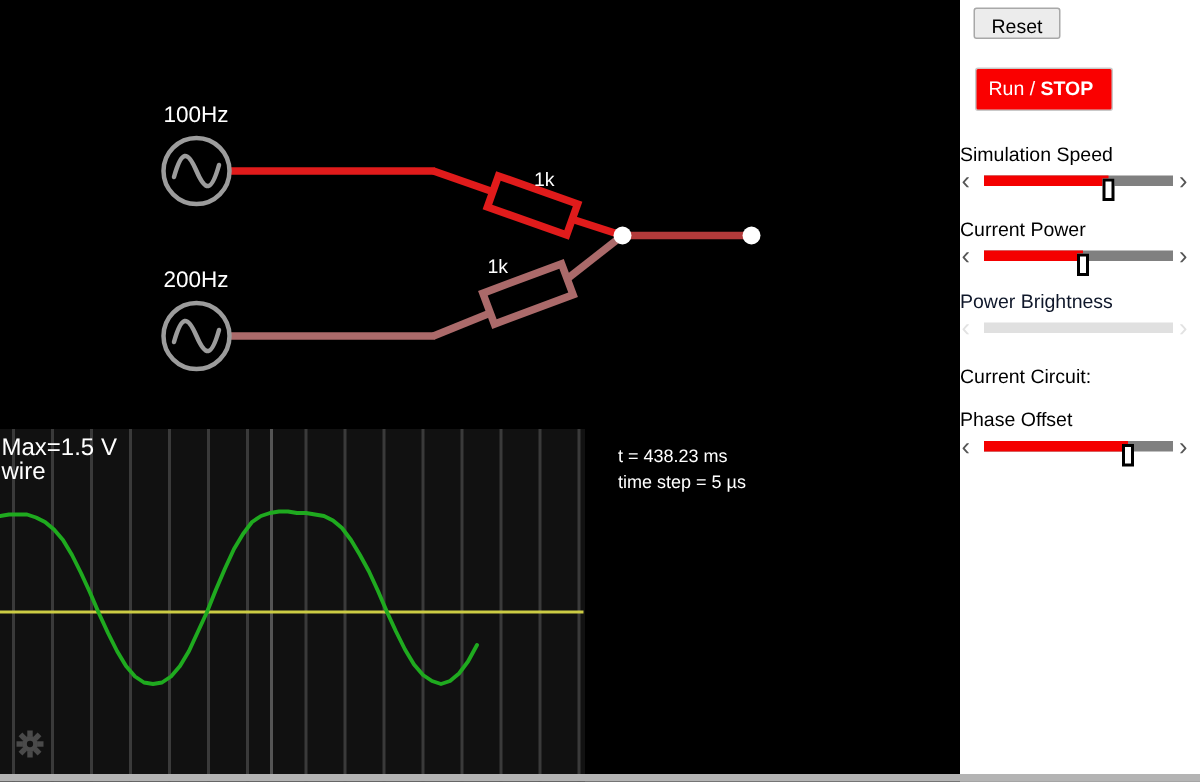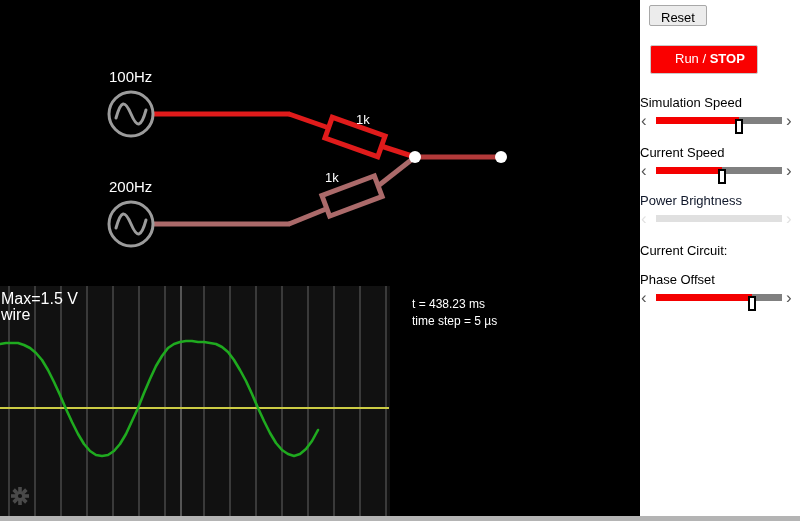--- a/index.html
+++ b/index.html
@@ -40,21 +40,21 @@
 
   .btn-reset{
     position:absolute;left:9px;top:5px;
     padding:4px 11px 0 11px;
     background:#ececec;border:1px solid #a8a8a8;border-radius:2px;
     font-size:13px;color:#000000;font-family:"Liberation Sans", sans-serif;
     cursor:pointer;line-height:15px;
   }
   .btn-run{
     position:absolute;left:10px;top:45px;
-    padding:5px 12px 6px 24px;
+    padding:5px 12px 6px 8px;
     background:#fa0000;border:1px solid #c9c9c9;border-radius:2px;
     font-size:13px;color:#ffffff;font-family:"Liberation Sans", sans-serif;
     cursor:pointer;line-height:16px;white-space:nowrap;
   }
   .btn-run b{font-weight:bold;}
 
   .ctrl{position:absolute;left:0;width:160px;}
   .ctrl-label{
     font-size:13px;color:#000000;white-space:nowrap;
     font-family:"Liberation Sans", sans-serif;padding-left:0px;
@@ -202,21 +202,21 @@
         <span class="arrow left">‹</span>
         <div class="track">
           <div class="fill" id="fill-0" style="width: 83px;"></div>
           <div class="thumb" id="thumb-0" style="left: 79px;"></div>
         </div>
         <span class="arrow right">›</span>
       </div>
     </div>
 
     <div class="ctrl" style="top:145px;">
-      <div class="ctrl-label">Current Speed</div>
+      <div class="ctrl-label">Current Power</div>
       <div class="slider-row">
         <span class="arrow left">‹</span>
         <div class="track">
           <div class="fill" id="fill-1" style="width: 66px;"></div>
           <div class="thumb" id="thumb-1" style="left: 62px;"></div>
         </div>
         <span class="arrow right">›</span>
       </div>
     </div>
 

